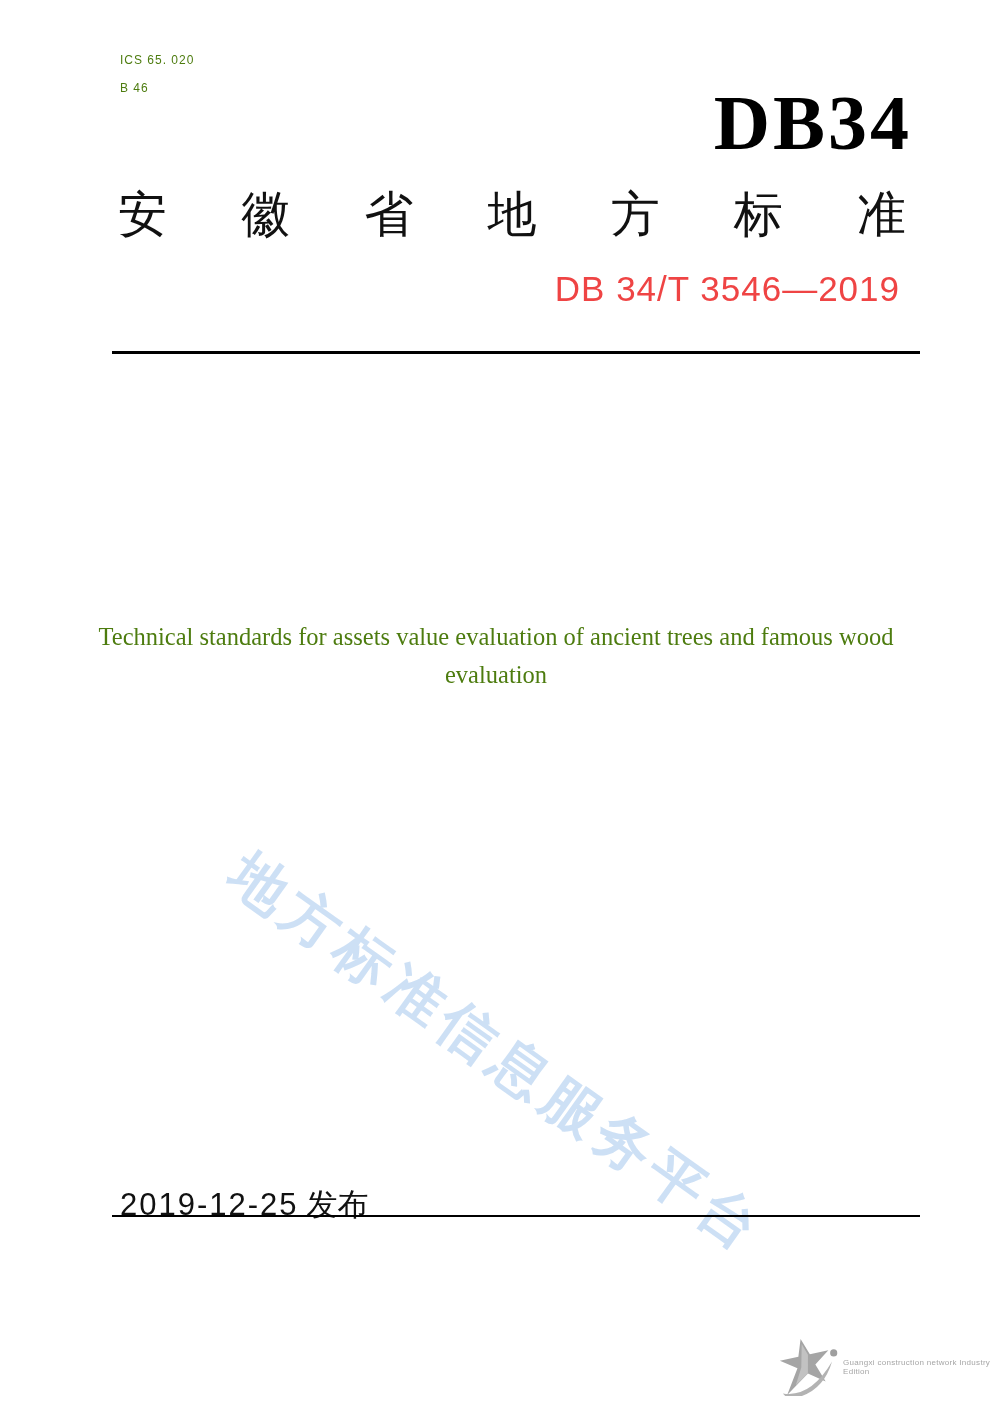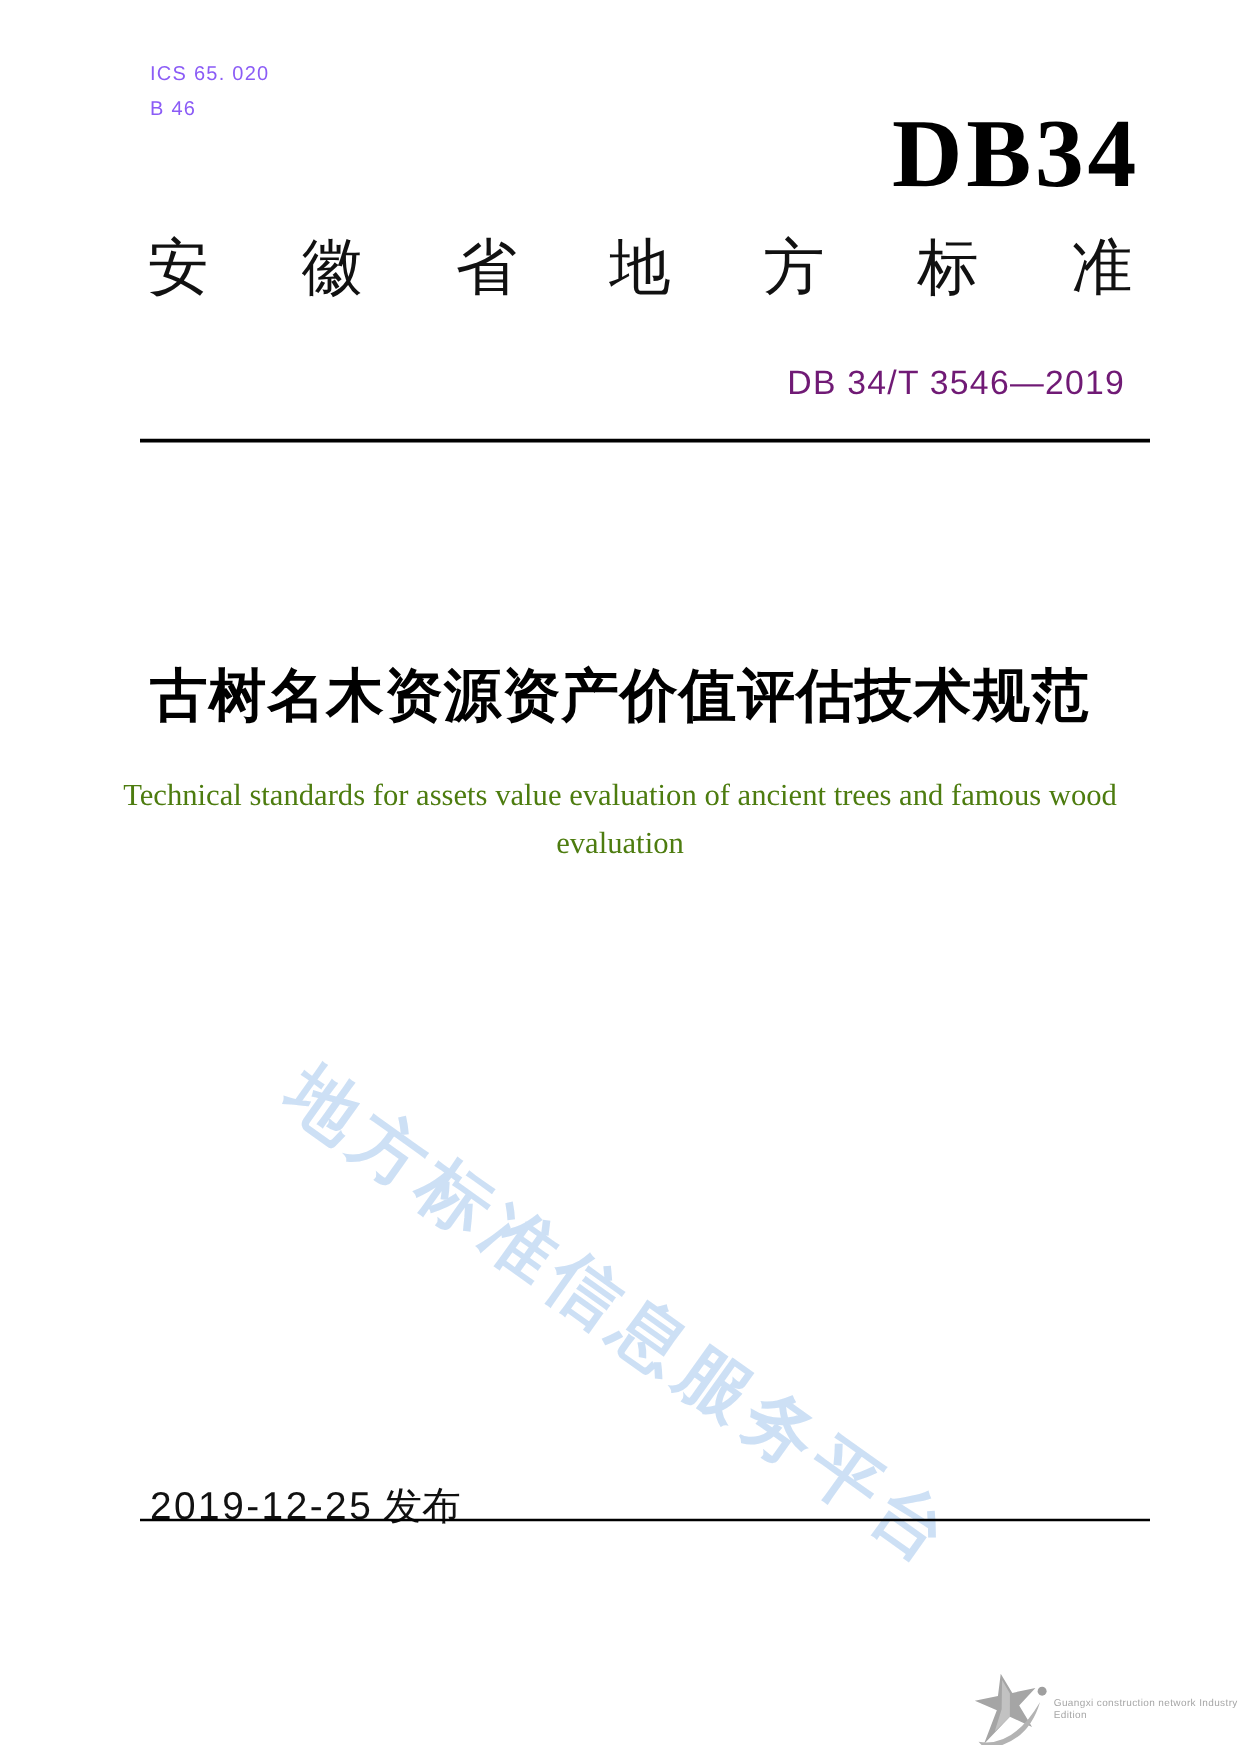--- a/index.html
+++ b/index.html
@@ -6,36 +6,36 @@
   .page{
     position:relative;
     width:992px;height:1403px;
     background:#ffffff;
     overflow:hidden;
     font-family:"Liberation Sans",sans-serif;
     color:#000;
   }
   .ics-block{
     position:absolute;left:120px;top:46px;
-    font-size:16px;line-height:28px;letter-spacing:1px;color:#8b5cf6;
+    font-size:12px;line-height:28px;letter-spacing:1px;color:#4d7c0f;
   }
   .db-logo{
     position:absolute;top:84px;right:80px;
     font-family:"Liberation Serif","DejaVu Serif",serif;
     font-weight:700;font-size:78px;line-height:1;letter-spacing:3px;
     color:#000;
   }
   .std-type{
     position:absolute;top:188px;left:118px;width:788px;
     display:flex;justify-content:space-between;
     font-size:49px;line-height:1.1;color:#111;
   }
   .std-number{
     position:absolute;top:269px;right:92px;
-    font-size:27px;letter-spacing:1px;color:#701a75;margin-top:22px;
+    font-size:35px;letter-spacing:1px;color:#ef4444;
   }
   .rule-top{
     position:absolute;top:351px;left:112px;width:808px;height:3px;
     background:#000;
   }
   .main-title{
     position:absolute;top:526px;left:0;width:100%;
     text-align:center;margin:0;
     font-size:46px;font-weight:700;letter-spacing:1px;color:#000;
   }
@@ -103,21 +103,20 @@
     <span>地</span>
     <span>方</span>
     <span>标</span>
     <span>准</span>
   </div>
 
   <div class="std-number">DB 34/T 3546—2019</div>
 
   <div class="rule-top"></div>
 
-  <h1 class="main-title">古树名木资源资产价值评估技术规范</h1>
 
   <div class="en-title">
     <div>Technical standards for assets value evaluation of ancient trees and famous wood</div>
     <div>evaluation</div>
   </div>
 
   <div class="watermark">地方标准信息服务平台</div>
 
   <div class="date-row">
     <div>

